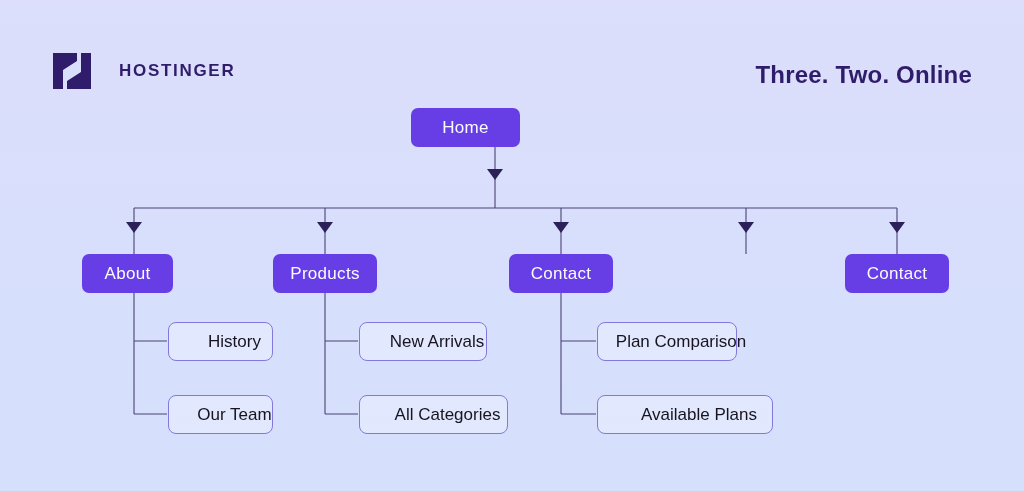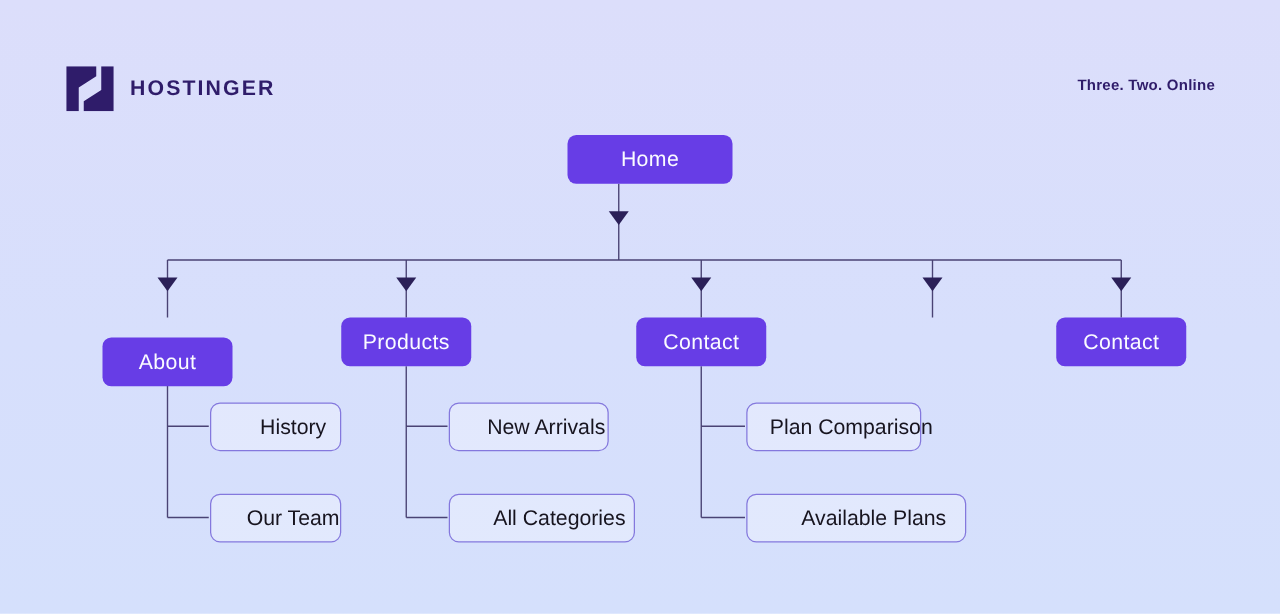--- a/index.html
+++ b/index.html
@@ -12,34 +12,34 @@
     font-family: "Liberation Sans", sans-serif;
   }
 
   
   .brand {
     position: absolute;
     left: 53px;
     top: 53px;
     display: flex;
     align-items: center;
-    gap: 13px;
+    gap: 28px;
   }
   .brand-icon { display: block; }
   .brand-wordmark {
     font-size: 17px;
     font-weight: 800;
     letter-spacing: 1.7px;
     color: #2f1c6a;
   }
   .tagline {
     position: absolute;
     right: 52px;
     top: 61px;
-    font-size: 12px;
+    font-size: 24px;
     font-weight: 700;
     color: #2f1c6a;
     letter-spacing: 0.2px;
   }
 
   
   .connectors {
     position: absolute;
     left: 0; top: 0;
     width: 1024px;
@@ -65,22 +65,22 @@
     letter-spacing: 0.3px;
   }
   .node.secondary {
     background: rgba(243,246,255,0.42);
     border: 1px solid #8478dd;
     border-radius: 8px;
     color: #17141f;
     padding-left: 28px;
   }
 
-  #node-home           { left: 454px; top: 108px; width: 132px; }
-  #node-about          { left:  82px; top: 254px; width: 104px; margin-top: 16px; }
+  #node-home           { left: 411px; top: 108px; width: 109px; }
+  #node-about          { left:  82px; top: 254px; width: 91px; }
   #node-products       { left: 273px; top: 254px; width: 104px; }
   #node-pricing        { left: 509px; top: 254px; width: 104px; }
   #node-blog           { left: 694px; top: 254px; width: 104px; }
   #node-contact        { left: 845px; top: 254px; width: 104px; }
   #node-history        { left: 168px; top: 322px; width: 105px; }
   #node-our-team       { left: 168px; top: 395px; width: 105px; }
   #node-new-arrivals   { left: 359px; top: 322px; width: 128px; }
   #node-all-categories { left: 359px; top: 395px; width: 149px; }
   #node-plan-comparison{ left: 597px; top: 322px; width: 140px; }
   #node-available-plans{ left: 597px; top: 395px; width: 176px; }

